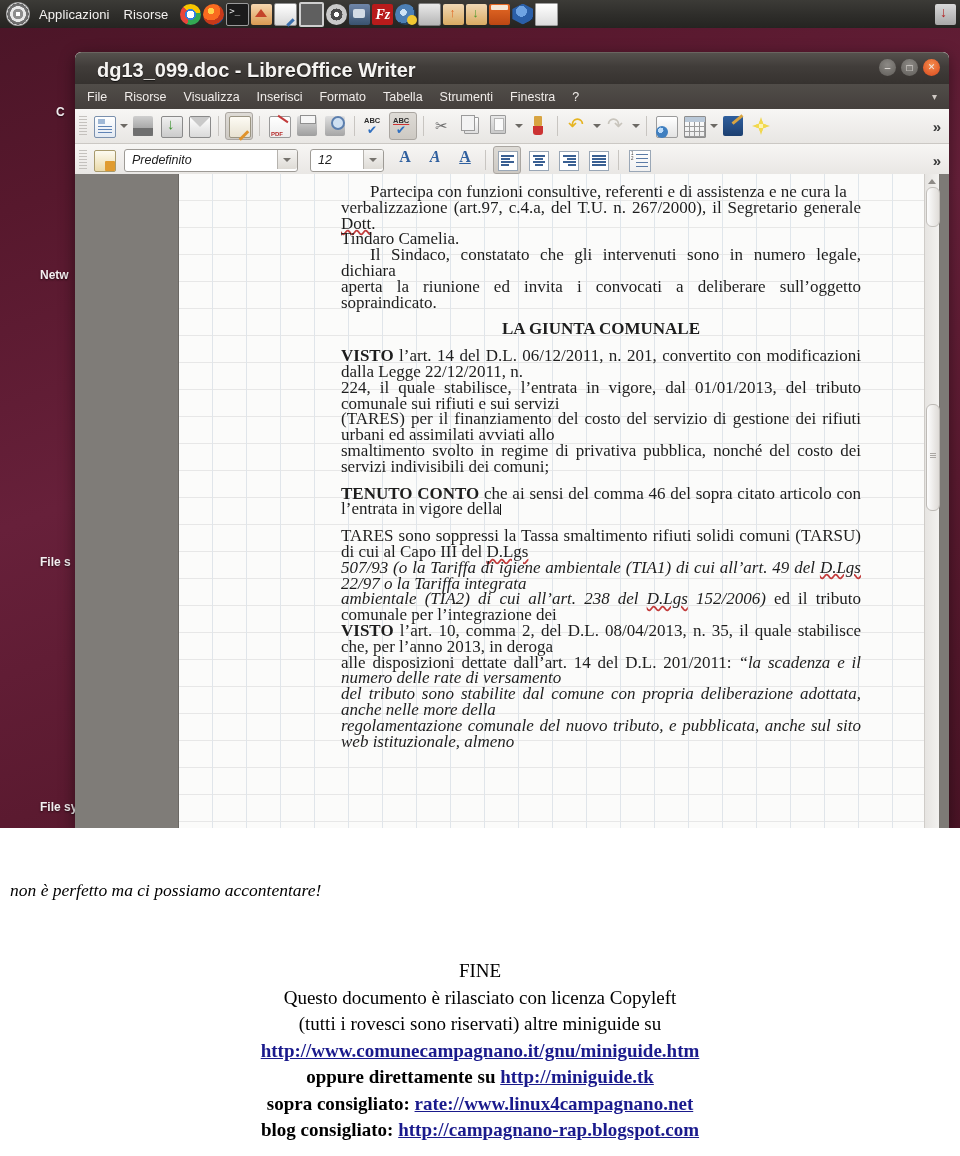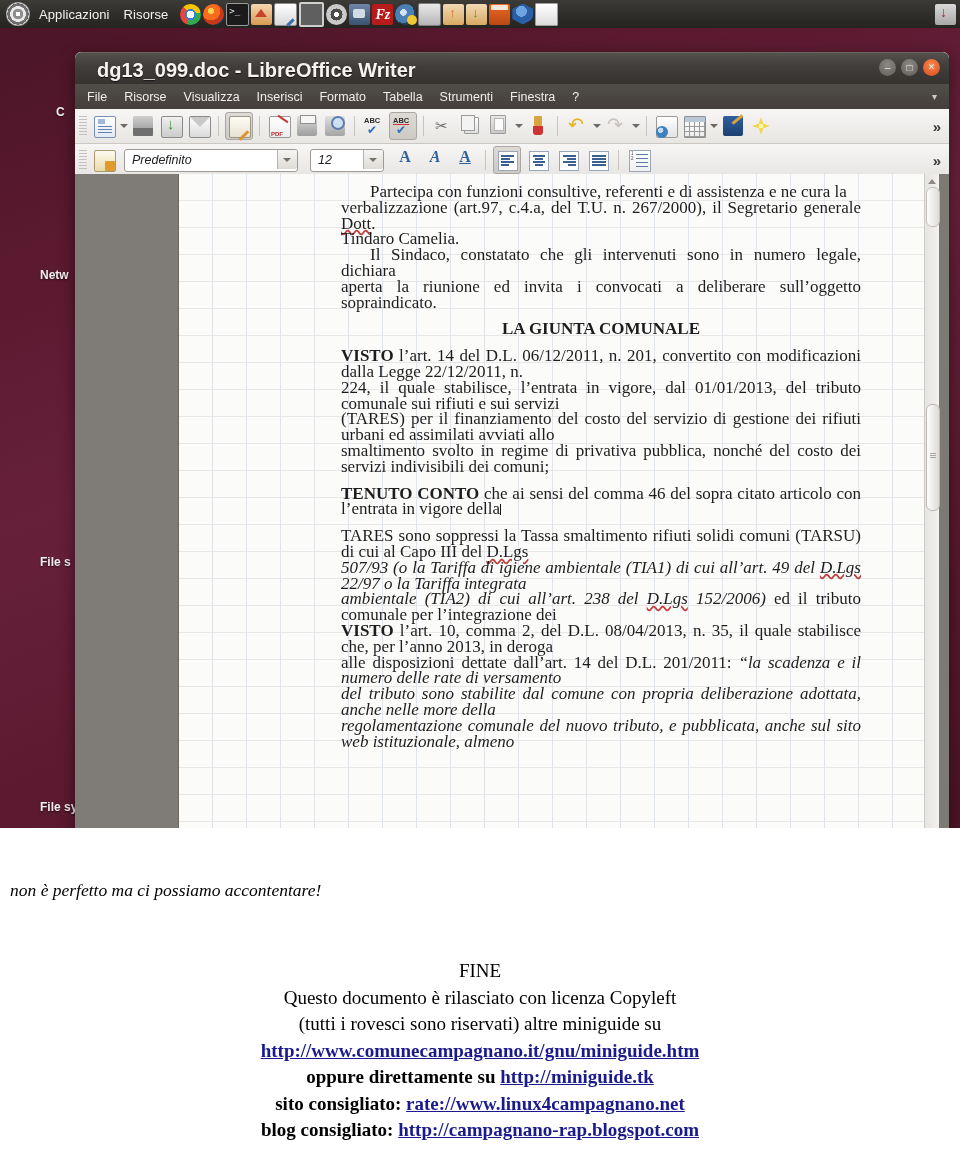--- a/index.html
+++ b/index.html
@@ -467,16 +467,16 @@
 </div>
 
 <div id="bottom">
   <div id="bt-note" class="bt-line">non è perfetto ma ci possiamo accontentare!</div>
   <div id="bt-center">
     <div class="l bt-line">FINE</div>
     <div class="l bt-line">Questo documento è rilasciato con licenza Copyleft</div>
     <div class="l bt-line">(tutti i rovesci sono riservati)  altre miniguide su</div>
     <div class="l bt-line"><a class="lnk" href="#">http://www.comunecampagnano.it/gnu/miniguide.htm</a></div>
     <div class="l bt-line bold"><span>oppure direttamente su </span><a class="lnk" href="#">http://miniguide.tk</a></div>
-    <div class="l bt-line bold"><span>sito consigliato: </span><a class="lnk" href="#">rate://www.linux4campagnano.net</a></div>
+    <div class="l bt-line bold"><span>sopra consigliato: </span><a class="lnk" href="#">rate://www.linux4campagnano.net</a></div>
     <div class="l bt-line bold"><span>blog consigliato: </span><a class="lnk" href="#">http://campagnano-rap.blogspot.com</a></div>
   </div>
 </div>
 
 </body></html>

